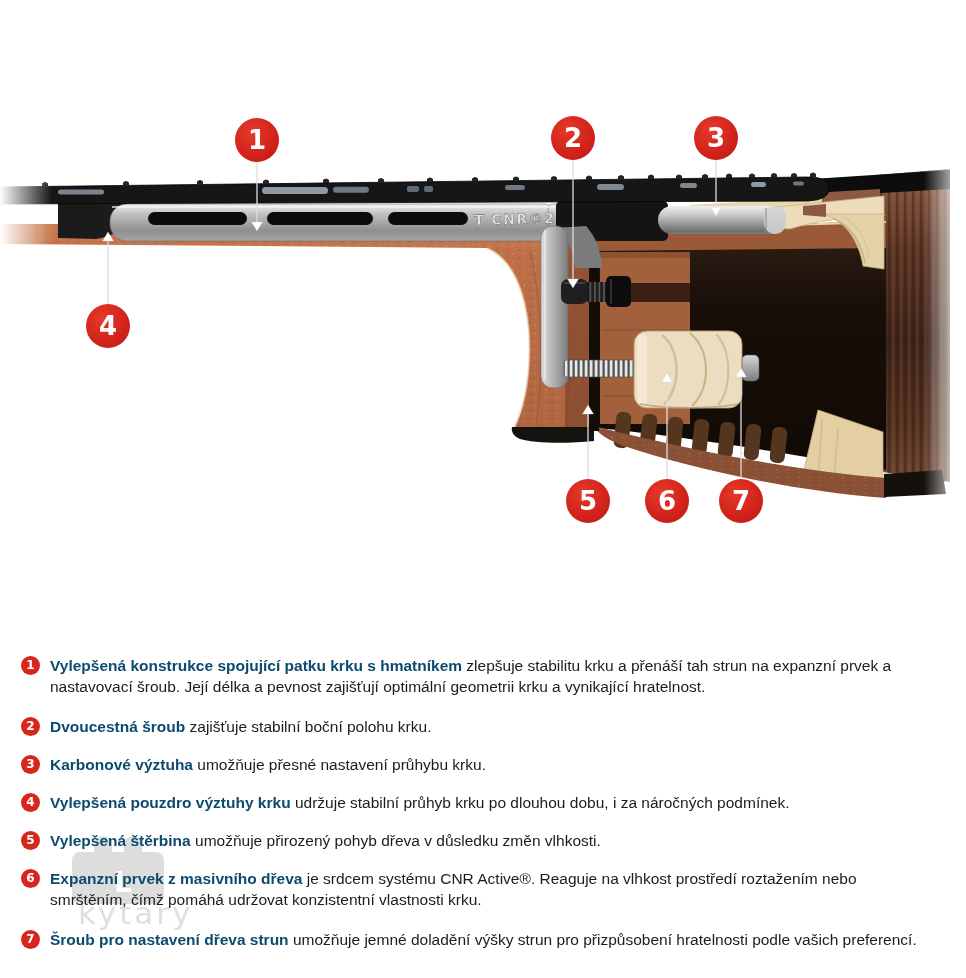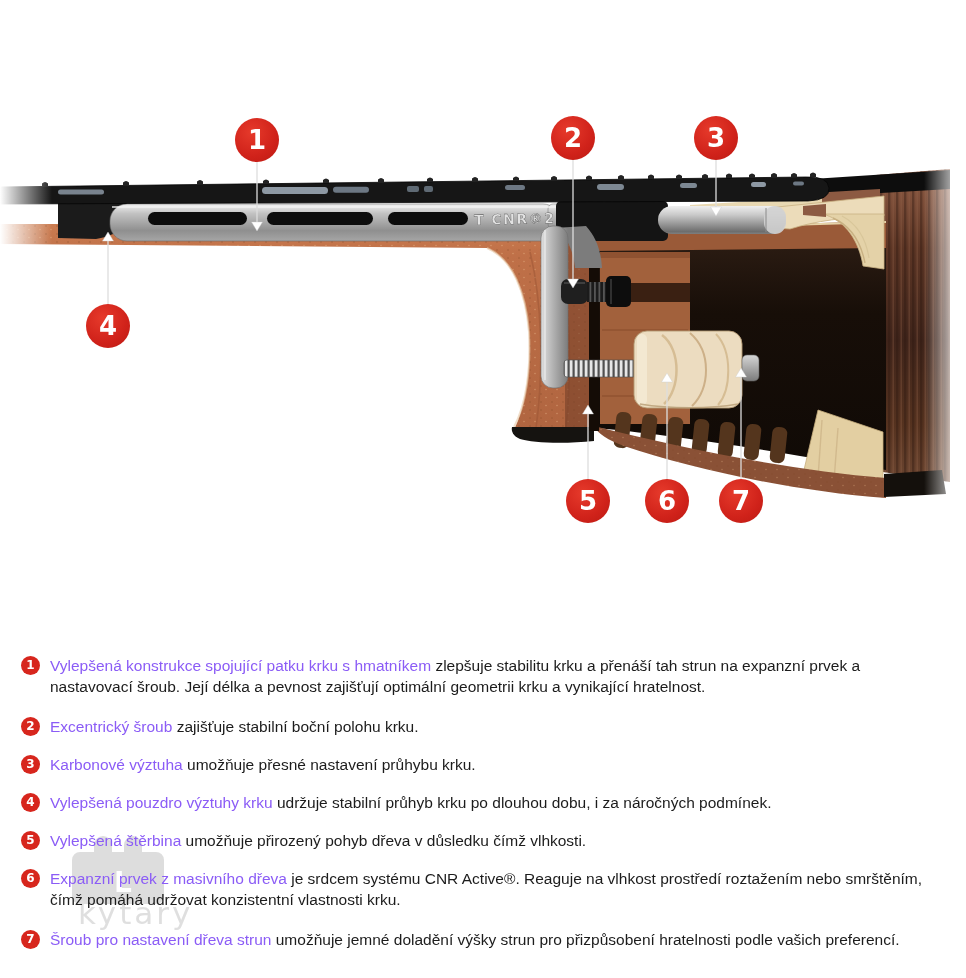--- a/index.html
+++ b/index.html
@@ -11,21 +11,21 @@
            color:#fff;font-weight:bold;font-size:26px;line-height:44px;text-align:center;
            font-family:"DejaVu Sans",sans-serif;z-index:5;}
   #watermark{position:absolute;left:62px;top:818px;z-index:1;opacity:0.55;}
   .legend{position:absolute;left:25px;top:655px;width:908px;font-size:15.5px;line-height:21px;
           color:#1c1c1c;z-index:2;}
   .legend-item{position:relative;padding-left:25px;margin-bottom:17px;}
   .legend-item.two-line{margin-bottom:19px;}
   .bullet{position:absolute;left:-4px;top:1px;width:19px;height:19px;border-radius:50%;
           background:#d7261d;color:#fff;font-size:12px;font-weight:bold;text-align:center;
           line-height:19px;font-family:"DejaVu Sans",sans-serif;}
-  .legend-item b{font-weight:normal;color:#8b5cf6;}
+  .legend-item b{font-weight:bold;color:#0c4a6e;}
 </style>
 </head>
 <body>
 
 <div id="stage">
 
   <svg id="diagram-svg" width="966" height="560" viewBox="0 0 966 560">
     <defs>
       <linearGradient id="gradMetal" x1="0" y1="204" x2="0" y2="242" gradientUnits="userSpaceOnUse">
         <stop offset="0" stop-color="#f2f2f2"></stop>
@@ -249,33 +249,33 @@
     </svg>
   </div>
 
   <div class="legend">
     <div class="legend-item two-line">
       <span class="bullet">1</span>
       <b>Vylepšená konstrukce spojující patku krku s hmatníkem</b><span> zlepšuje stabilitu krku a přenáší tah strun na expanzní prvek a nastavovací šroub. Její délka a pevnost zajišťují optimální geometrii krku a vynikající hratelnost.</span>
     </div>
     <div class="legend-item">
       <span class="bullet">2</span>
-      <b>Excentrický šroub</b><span> zajišťuje stabilní boční polohu krku.</span>
+      <b>Dvoucestná šroub</b><span> zajišťuje stabilní boční polohu krku.</span>
     </div>
     <div class="legend-item">
       <span class="bullet">3</span>
       <b>Karbonové výztuha</b><span> umožňuje přesné nastavení průhybu krku.</span>
     </div>
     <div class="legend-item">
       <span class="bullet">4</span>
       <b>Vylepšená pouzdro výztuhy krku</b><span> udržuje stabilní průhyb krku po dlouhou dobu, i za náročných podmínek.</span>
     </div>
     <div class="legend-item">
       <span class="bullet">5</span>
-      <b>Vylepšená štěrbina</b><span> umožňuje přirozený pohyb dřeva v důsledku čímž vlhkosti.</span>
+      <b>Vylepšená štěrbina</b><span> umožňuje přirozený pohyb dřeva v důsledku změn vlhkosti.</span>
     </div>
     <div class="legend-item two-line">
       <span class="bullet">6</span>
       <b>Expanzní prvek z masivního dřeva</b><span> je srdcem systému CNR Active®. Reaguje na vlhkost prostředí roztažením nebo smrštěním, čímž pomáhá udržovat konzistentní vlastnosti krku.</span>
     </div>
     <div class="legend-item">
       <span class="bullet">7</span>
       <b>Šroub pro nastavení dřeva strun</b><span> umožňuje jemné doladění výšky strun pro přizpůsobení hratelnosti podle vašich preferencí.</span>
     </div>
   </div>

